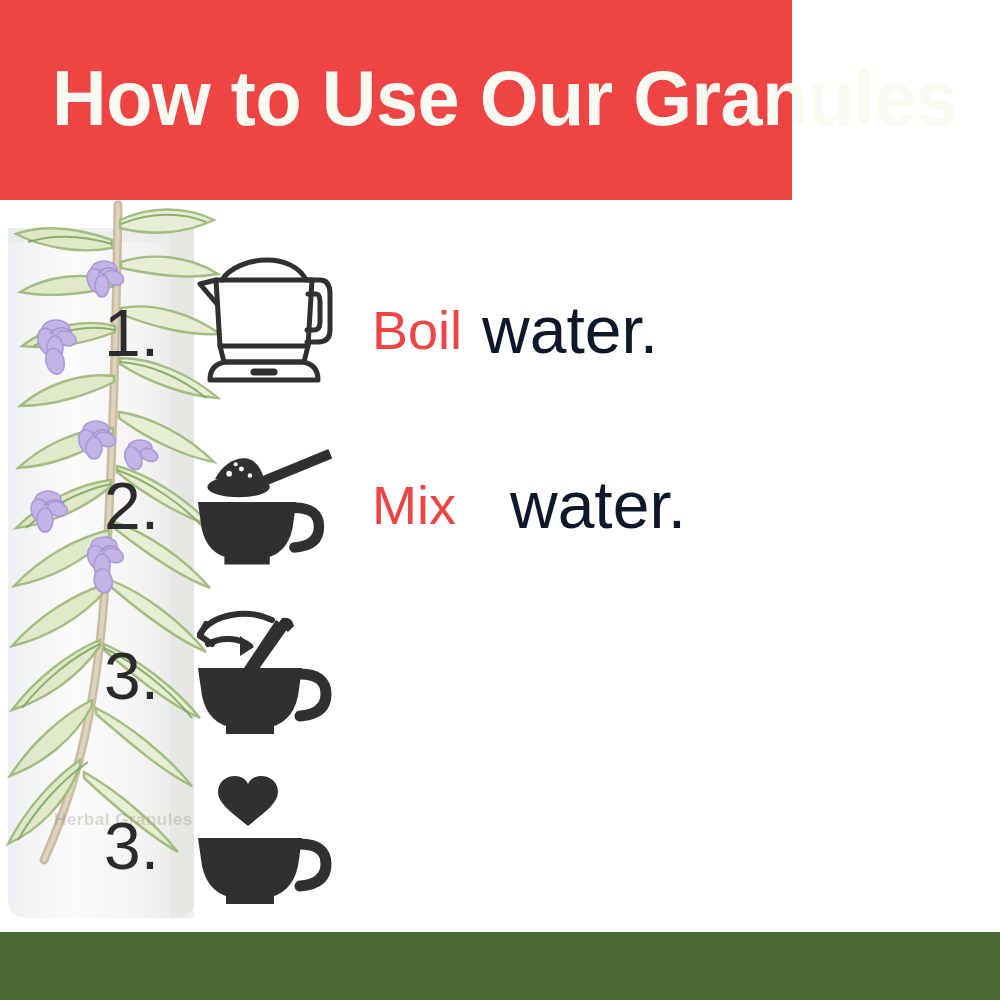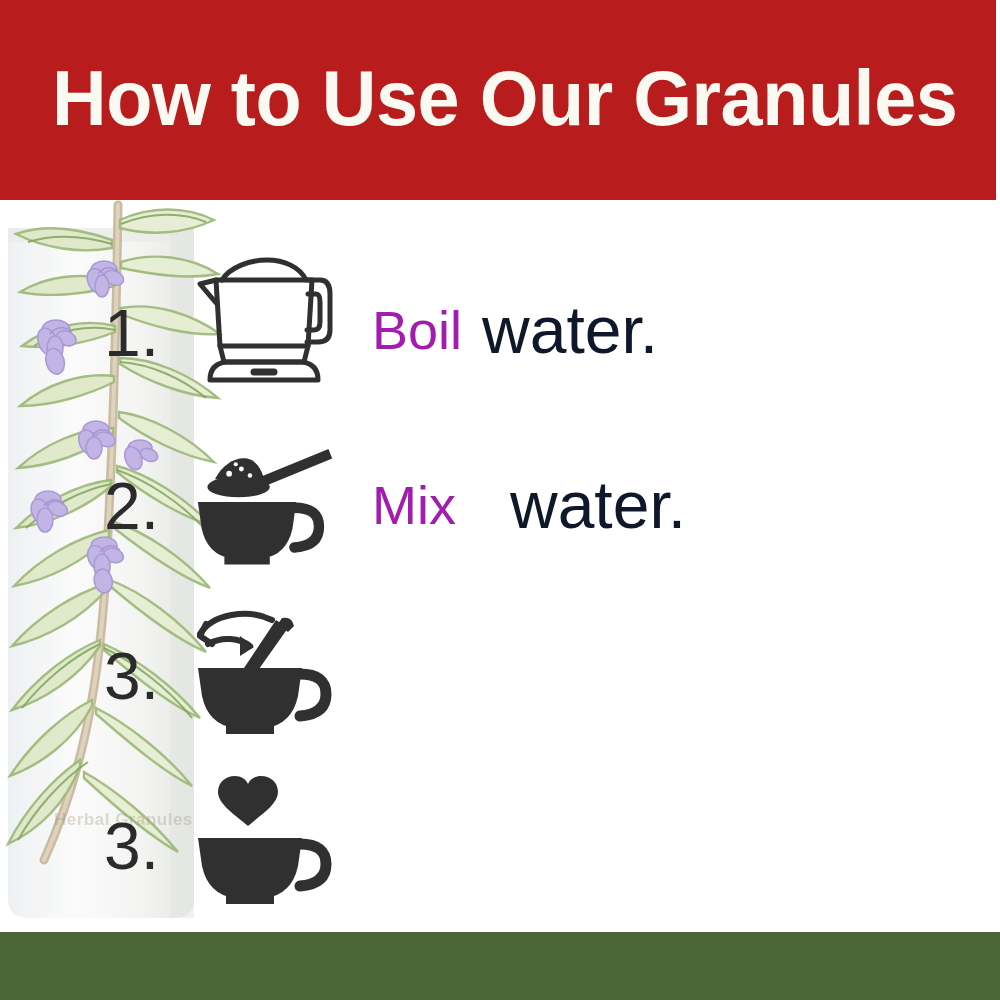--- a/index.html
+++ b/index.html
@@ -20,25 +20,24 @@
     width: 1000px;
     height: 1000px;
     background: #ffffff;
     overflow: hidden;
   }
 
   
   .header-bar {
     position: absolute;
     left: 0; top: 0;
-    width: 988px;
+    width: 792px;
     height: 200px;
-    background: #b91c1c;
+    background: #ef4444;
     z-index: 30;
-    padding-left: 8px;
   }
   .header-title {
     position: absolute;
     left: 52px;
     top: 54px;
     width: 900px;
     color: #fafaf2;
     font-family: "Liberation Sans Narrow", "Liberation Sans", sans-serif;
     font-weight: bold;
     font-size: 78px;
@@ -158,21 +157,21 @@
     height: 160px;
     display: flex;
     align-items: center;
     white-space: nowrap;
     z-index: 12;
   }
   .txt-sm {
     font-family: "Liberation Sans", sans-serif;
     font-size: 54px;
     line-height: 58px;
-    color: #a21caf;
+    color: #ef4444;
   }
   .txt-lg {
     font-family: "Liberation Sans", sans-serif;
     font-size: 66px;
     line-height: 70px;
     color: #0f172a;
   }
   .gap-sm { display: inline-block; width: 14px; }
   .gap-md { display: inline-block; width: 20px; }
 </style>

